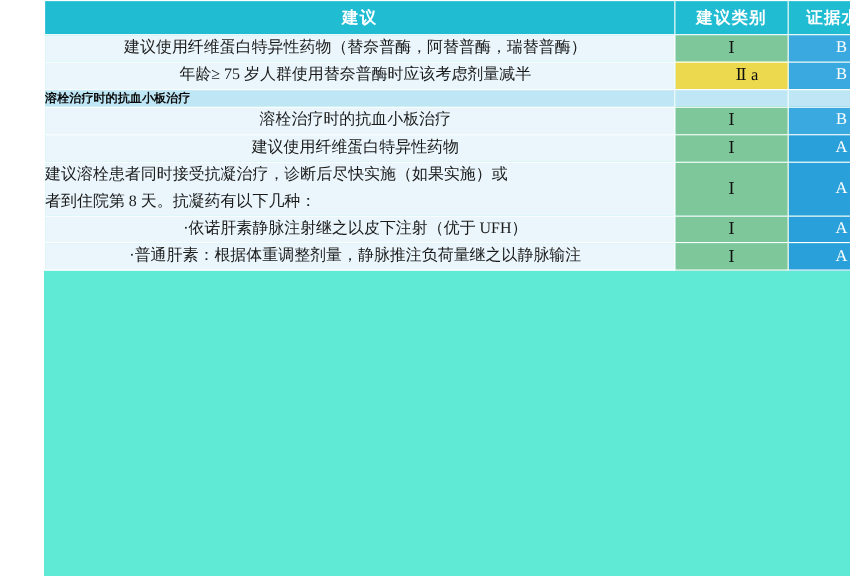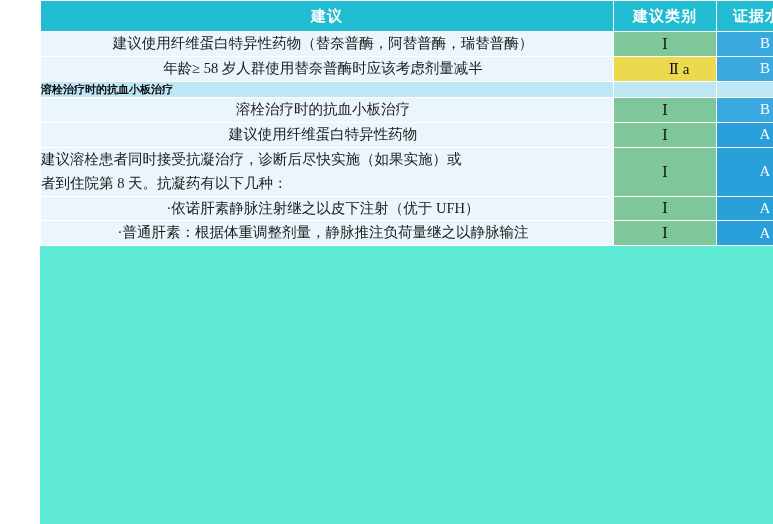--- a/index.html
+++ b/index.html
@@ -117,21 +117,21 @@
       <tr>
         <td class="rec-cell center">
           <span class="nowrapline">建议使用纤维蛋白特异性药物（替奈普酶，阿替普酶，瑞替普酶）</span>
         </td>
         <td class="class-cell">Ⅰ</td>
         <td class="level-cell b">B</td>
       </tr>
 
       <tr>
         <td class="rec-cell center">
-          <span class="nowrapline">年龄≥ 58 岁人群使用替奈普酶时应该考虑剂量减半</span>
+          <span class="nowrapline">年龄≥ 75 岁人群使用替奈普酶时应该考虑剂量减半</span>
         </td>
         <td class="class-cell iia">Ⅱ a</td>
         <td class="level-cell b">B</td>
       </tr>
 
       <tr>
         <td class="section-cell">溶栓治疗时的抗血小板治疗</td>
         <td class="blank-cell"></td>
         <td class="blank-cell"></td>
       </tr>

